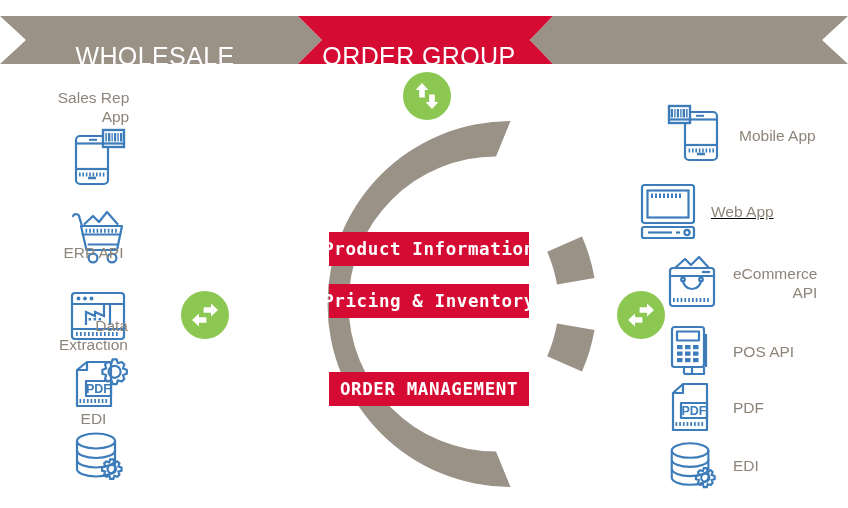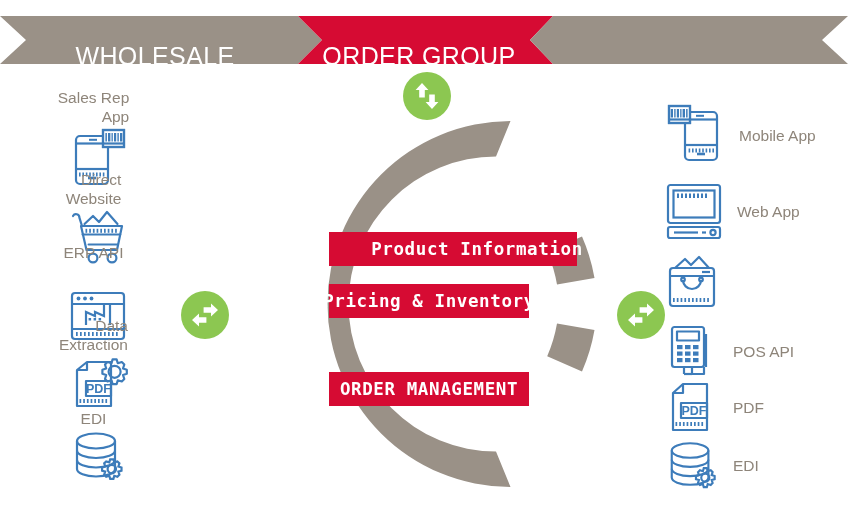--- a/index.html
+++ b/index.html
@@ -26,21 +26,21 @@
   .ring-wrap{position:absolute;left:258px;top:108px;width:400px;height:392px;}
 
   
   .pill{
     position:absolute;background:#D60B33;color:#ffffff;
     font-family:"DejaVu Sans Mono","Liberation Mono",monospace;
     font-weight:700;font-size:17.5px;letter-spacing:.6px;
     display:flex;align-items:center;justify-content:center;
     text-align:center;white-space:nowrap;
   }
-  .pill1{left:329px;top:232px;width:200px;height:34px;padding-left:48px;}
+  .pill1{left:329px;top:232px;width:200px;height:34px;}
   .pill2{left:329px;top:284px;width:200px;height:34px;}
   .pill3{left:329px;top:372px;width:200px;height:34px;text-align:right;}
 
   
   .sync{position:absolute;width:48px;height:48px;border-radius:50%;background:#8DC63F;}
   .sync.green-top{left:403px;top:72px;background:#8CC751;}
   .sync.green-left{left:181px;top:291px;background:#8CC751;}
   .sync.green-right{left:617px;top:291px;background:#8CC751;}
   .sync svg{display:block;width:48px;height:48px;}
 
@@ -59,21 +59,21 @@
 
   
   .L1{left:10px;top:126px;width:176px;height:66px;}
   .L2{left:10px;top:208px;width:176px;height:58px;}
   .L3{left:10px;top:286px;width:176px;height:58px;gap:26px;}
   .L4{left:10px;top:354px;width:176px;height:62px;}
   .L5{left:10px;top:426px;width:176px;height:58px;}
 
   
   .R1{left:662px;top:102px;width:186px;height:66px;}
-  .R2{left:662px;top:180px;width:186px;height:62px;}
+  .R2{left:636px;top:180px;width:186px;height:62px;text-decoration:underline;}
   .R3{left:662px;top:252px;width:186px;height:62px;}
   .R4{left:662px;top:324px;width:186px;height:54px;}
   .R5{left:662px;top:380px;width:186px;height:54px;}
   .R6{left:662px;top:438px;width:186px;height:54px;}
 </style>
 </head>
 <body>
 
 <div id="stage">
 
@@ -169,22 +169,20 @@
           <rect x="43" y="7" width="2.4" height="8.5"></rect>
         <rect x="46.5" y="7" width="1.3" height="8.5"></rect>
           <rect x="49" y="7" width="2.2" height="8.5"></rect>
         <rect x="52.4" y="7" width="1.4" height="8.5"></rect>
           <rect x="55" y="7" width="2.3" height="8.5"></rect>
       </g>
     </svg>
   </div>
 
   <div class="side-item side-left L2">
-    <div class="s-label">Direct
-Website</div>
     <svg class="ico" width="62" height="58" viewBox="0 0 62 58">
       <g fill="none" stroke="#3D7CBA" stroke-width="2.2" stroke-linejoin="round" stroke-linecap="round">
         <path d="M6 8 A3.4 3.4 0 0 1 12.4 9.6 L15 18"></path>
         <path d="M14 18 L55 18 L50 42 L19.5 42 Z"></path>
         <path d="M17.5 16 L26 8 L32 14 L40 4 L50.5 16"></path>
         <line x1="15.6" y1="26.5" x2="53.2" y2="26.5"></line>
         <line x1="21.6" y1="36.5" x2="50.8" y2="36.5"></line>
         <circle cx="26" cy="50" r="4.4"></circle>
         <circle cx="45" cy="50" r="4.4"></circle>
       </g>
@@ -353,20 +351,22 @@
         <rect x="18.6" y="44" width="1.7" height="4"></rect>
           <rect x="22.4" y="44" width="1.7" height="4"></rect>
         <rect x="26.2" y="44" width="1.7" height="4"></rect>
           <rect x="30" y="44" width="1.7" height="4"></rect>
         <rect x="33.8" y="44" width="1.7" height="4"></rect>
           <rect x="37.6" y="44" width="1.7" height="4"></rect>
         <rect x="41.4" y="44" width="1.7" height="4"></rect>
           <rect x="45.2" y="44" width="1.7" height="4"></rect>
       </g>
     </svg>
+    <div class="s-label">eCommerce
+API</div>
   </div>
 
   <div class="side-item side-right R4">
     <svg class="ico" width="60" height="54" viewBox="0 0 60 54">
       <g fill="none" stroke="#3D7CBA" stroke-width="2.2" stroke-linejoin="round">
         <rect x="10" y="3" width="32" height="40" rx="2.5"></rect>
         <rect x="15" y="7.5" width="22" height="9"></rect>
         <path d="M44 10 L44 43"></path>
         <path d="M42 43 L42 50 L30 50 L30 43"></path>
         <line x1="22" y1="43" x2="22" y2="50"></line>

